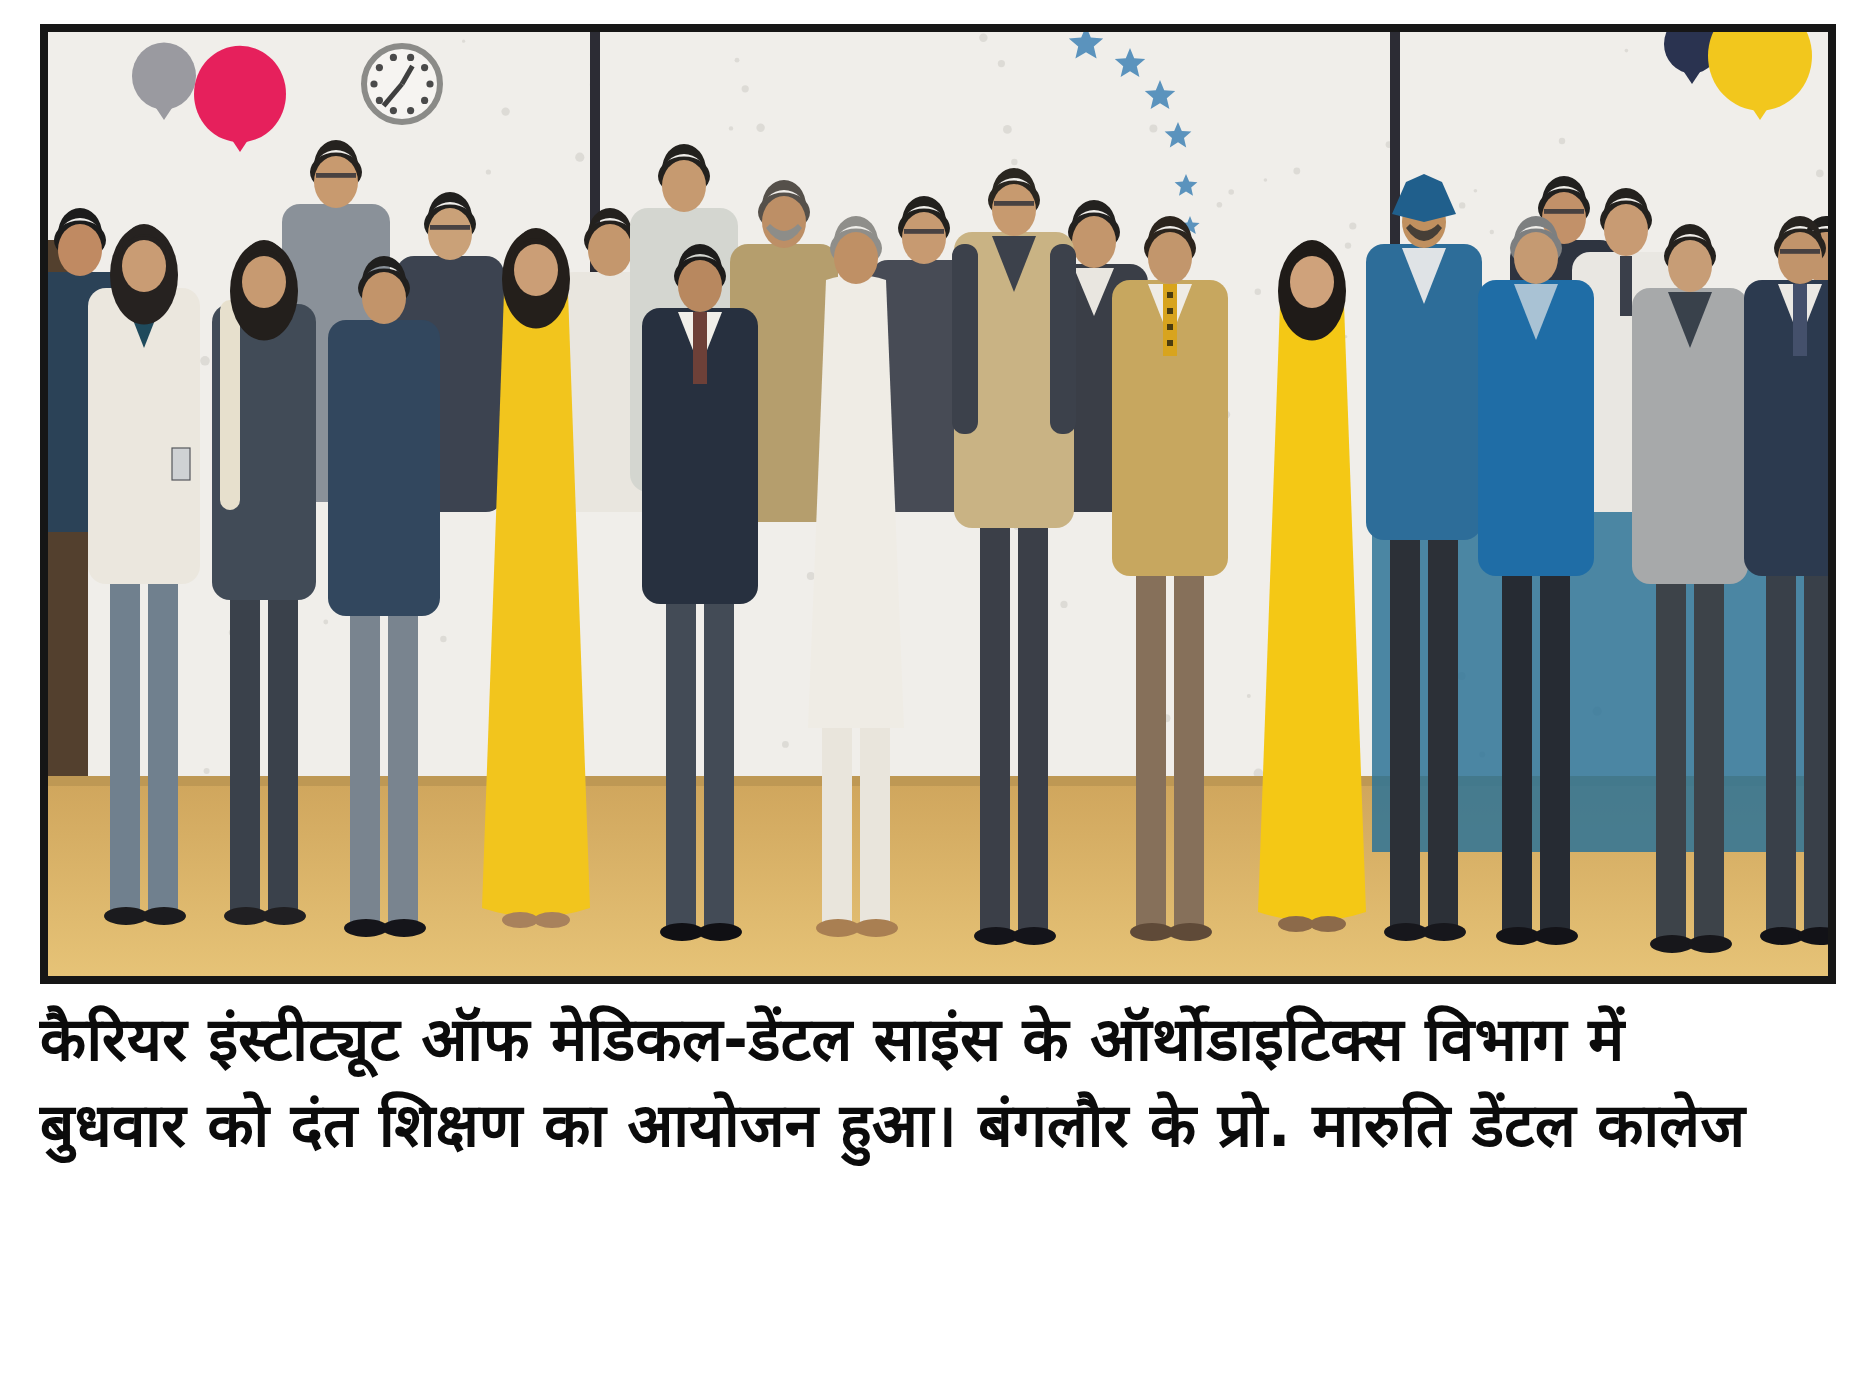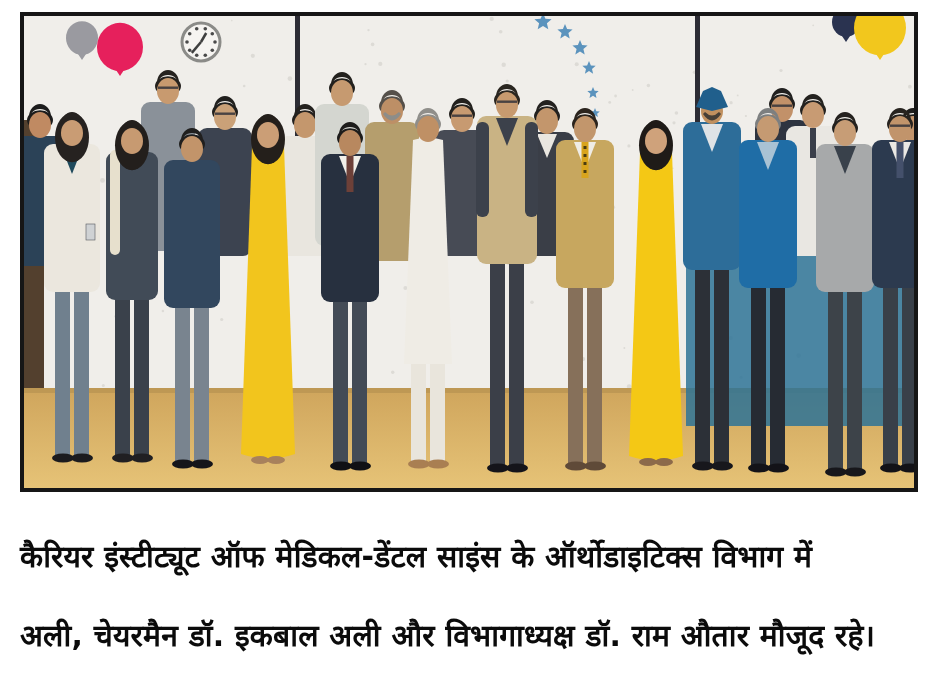--- a/index.html
+++ b/index.html
@@ -10,21 +10,21 @@
   .photo-frame{
     position:absolute;left:20px;top:12px;width:898px;height:480px;
     border:4px solid #161616;box-sizing:border-box;background:#f0eeea;overflow:hidden;
   }
   .photo-frame svg{display:block;width:890px;height:472px;}
   .caption{
     position:absolute;left:20px;top:499px;width:902px;
     color:#0b0b0b;font-weight:bold;font-size:30px;line-height:43px;
     letter-spacing:0.2px;
   }
-  .caption .cap-line{white-space:nowrap;margin-top:36px;}
+  .caption .cap-line{white-space:nowrap;}
 </style>
 </head>
 <body>
 
 <div class="photo-frame">
   <svg viewBox="0 0 890 472" xmlns="http://www.w3.org/2000/svg">
       <defs>
         <linearGradient id="floorGrad" x1="0" y1="0" x2="0" y2="1">
           <stop offset="0" stop-color="#cfa55c"></stop>
           <stop offset="1" stop-color="#e6c377"></stop>
@@ -418,14 +418,14 @@
         <ellipse cx="876" cy="108.06" rx="13" ry="9.75" fill="#27231f"></ellipse>
         <ellipse cx="876" cy="113" rx="11" ry="13" fill="#c1946b"></ellipse>
         <path d="M 865,108 A 11,11 0 0 1 887,108 L 887,105 A 11,13 0 0 0 865,105 Z" fill="#27231f"></path>
         <rect x="866" y="108.5" width="20" height="2.4" fill="#33333a" opacity="0.85"></rect>
       </g>
     </svg>
 </div>
 
 <div class="caption">
   <div class="cap-line">कैरियर इंस्टीट्यूट ऑफ मेडिकल-डेंटल साइंस के ऑर्थोडाइटिक्स विभाग में</div>
-  <div class="cap-line">अली, चेयरमैन डॉ. इकबाल अली और विभागाध्यक्ष डॉ. राम औतार मौजूद रहे।</div>
+  <div class="cap-line">बुधवार को दंत शिक्षण का आयोजन हुआ। बंगलौर के प्रो. मारुति डेंटल कालेज</div>
 </div>
 
 </body></html>

